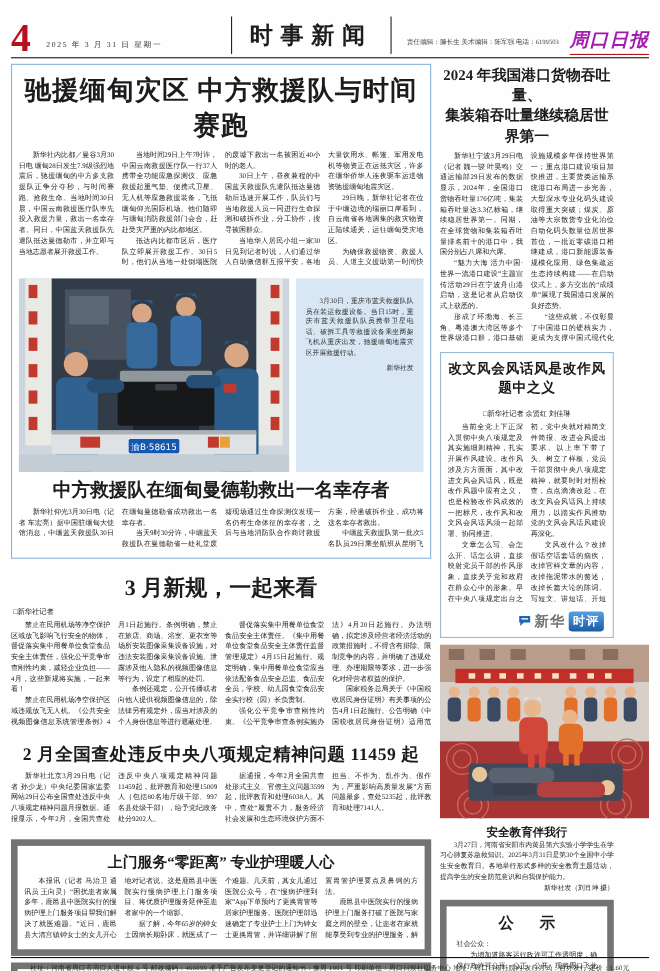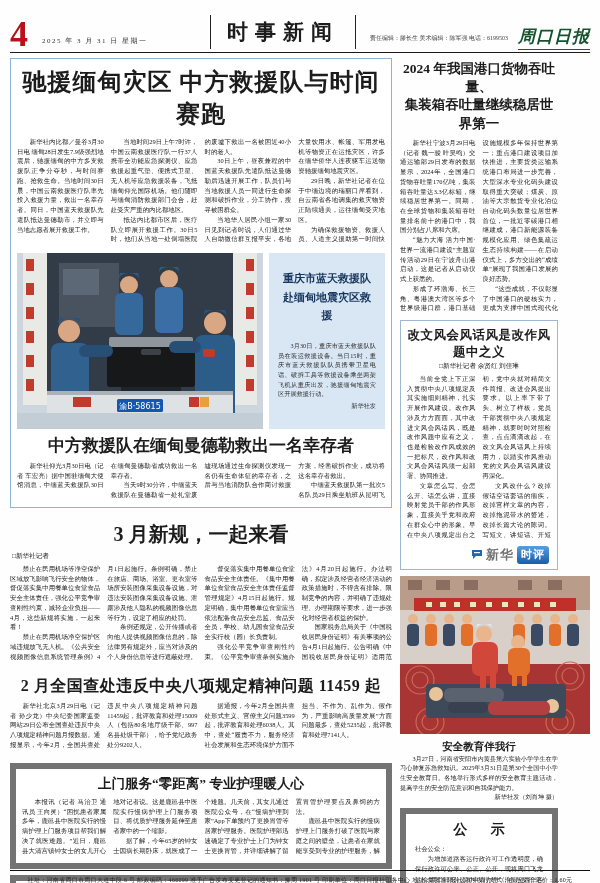--- a/index.html
+++ b/index.html
@@ -8,21 +8,21 @@
           display:flex; flex-direction:column; background:#fefefe; }
   
   header { display:flex; align-items:flex-end; height:44px; flex:0 0 auto; }
   .h-left { display:flex; align-items:flex-end; gap:14px; width:200px; }
   .pagenum { color:#b5121b; font-weight:bold; font-size:36px; line-height:0.9; font-family:"Liberation Serif", serif; }
   .date { font-size:7px; color:#333; padding-bottom:4px; letter-spacing:1.5px; white-space:nowrap; }
   .h-center { font-weight:bold; font-size:21px; letter-spacing:7px; padding:0 16px;
               border-left:1.2px solid #222; border-right:1.2px solid #222; line-height:34px; margin-bottom:1px; white-space:nowrap; }
   .h-right { flex:1; display:flex; align-items:flex-end; justify-content:flex-end; gap:10px; min-width:0; }
   .editors { font-size:6px; color:#444; padding-bottom:7px; white-space:nowrap; }
-  .masthead { color:#14532d; font-weight:bold; font-style:italic; font-size:17px; letter-spacing:1px;
+  .masthead { color:#a21caf; font-weight:bold; font-style:italic; font-size:17px; letter-spacing:1px;
               border-bottom:1px solid #b5121b; padding-bottom:1px; white-space:nowrap; }
   .rule { border-top:1.6px solid #1a1a1a; margin-top:2px; flex:0 0 auto; }
   
   .content { display:flex; gap:8px; padding-top:5px; height:808px; flex:0 0 auto; }
   .colL { width:382px; display:flex; flex-direction:column; gap:6px; }
   .colR { width:158px; display:flex; flex-direction:column; gap:6px; }
   .box { border:6px solid #737373; box-sizing:border-box; padding:4px 6px; background:#fff; }
   .box.blue { border:1.5px solid #8ab4d8; }
   .box.blue2 { border:1px solid #9bb8d4; }
   
@@ -33,21 +33,21 @@
   .hb1 { height:112px; } .hbsub { height:42px; } .hapril { height:102px; }
   .hdisc { height:56px; } .hnurse { height:62px; }
   .hports { height:176px; } .hstyle { height:168px; }
   h1,h2 { margin:0; font-family:"Liberation Serif", serif; }
   .main-head { font-size:24px; font-weight:bold; text-align:center; letter-spacing:1px; margin:3px 0 7px; }
   .sub-head  { font-size:17px; font-weight:bold; text-align:center; margin:5px 0 4px; }
   .mid-head  { font-size:20px; font-weight:bold; text-align:center; margin:7px 0 4px; }
   .disc-head { font-size:16px; font-weight:bold; text-align:center; margin:4px 0 4px; letter-spacing:0.5px; }
   .box-head  { font-size:13.5px; font-weight:bold; text-align:center; margin:2px 0 4px; }
   .r-head    { font-size:13.5px; font-weight:bold; text-align:center; line-height:1.35; margin:2px 0 5px; }
-  .r-head2   { font-size:12.5px; font-weight:bold; text-align:center; margin:2px 0 1px; letter-spacing:0.5px; }
+  .r-head2   { font-size:12.5px; font-weight:bold; text-align:center; margin:2px 0 11px; letter-spacing:0.5px; }
   .byline { font-size:6.6px; color:#222; margin:0 0 3px 2px; }
   .byline.center { text-align:center; margin-left:0; }
   
   .photo-row { display:flex; gap:6px; margin:4px 0 2px; }
   .photo1 { width:246px; height:176px; flex:0 0 auto; display:block; }
   .caption-box { flex:1; background:#d9e7f4; box-sizing:border-box; padding:16px 9px 6px; display:flex; flex-direction:column; }
   .cap-title { font-weight:bold; font-size:11px; line-height:1.7; color:#17365d; text-align:center; margin-bottom:16px; }
   .cap-text { font-size:6.2px; line-height:1.55; text-align:justify; text-indent:2em; color:#2a2a2a; margin:0; }
   .cap-credit { font-size:6.2px; text-align:right; margin-top:3px; color:#2a2a2a; }
   
@@ -162,21 +162,20 @@
             <rect x="30" y="140" width="186" height="20" fill="#dfe2e4"></rect>
             <rect x="30" y="138" width="186" height="4" fill="#aab2b8"></rect>
             <rect x="56" y="144" width="18" height="10" fill="#c23a2e"></rect>
             <rect x="172" y="144" width="10" height="10" fill="#c23a2e"></rect>
             <rect x="183" y="144" width="9" height="10" fill="#e8a13a"></rect>
             <rect x="100" y="146" width="46" height="13" rx="1.5" fill="#1557b0"></rect>
             <text x="123" y="156" text-anchor="middle" font-size="8" fill="#ffffff" font-family="DejaVu Sans, sans-serif">渝B·58615</text>
             <rect x="0" y="160" width="246" height="16" fill="#c3cdd6"></rect>
           </svg>
           <aside class="caption-box">
-            <div class="cap-title">重庆市蓝天救援队 赴缅甸地震灾区救援</div>
             <p class="cap-text">3月30日，重庆市蓝天救援队队员在装运救援设备。当日15时，重庆市蓝天救援队队员携带卫星电话、破拆工具等救援设备乘坐两架飞机从重庆出发，驰援缅甸地震灾区开展救援行动。</p>
             <div class="cap-credit">新华社发</div>
           </aside>
         </div>
 
         <h2 class="sub-head">中方救援队在缅甸曼德勒救出一名幸存者</h2>
         <div class="body cols4 hbsub">
           <p>新华社仰光3月30日电（记者 车宏亮）据中国驻缅甸大使馆消息，中缅蓝天救援队30日在缅甸曼德勒省成功救出一名幸存者。</p>
           <p>当天9时30分许，中缅蓝天救援队在曼德勒省一处礼堂废墟现场通过生命探测仪发现一名仍有生命体征的幸存者，之后与当地消防队合作商讨救援方案，经凿破拆作业，成功将这名幸存者救出。</p>
           <p>中缅蓝天救援队第一批次5名队员29日乘坐航班从昆明飞抵缅甸曼德勒灾区参与救援，该救援队第二批次9名队员于30日抵缅，投入搜索救援工作。</p>

